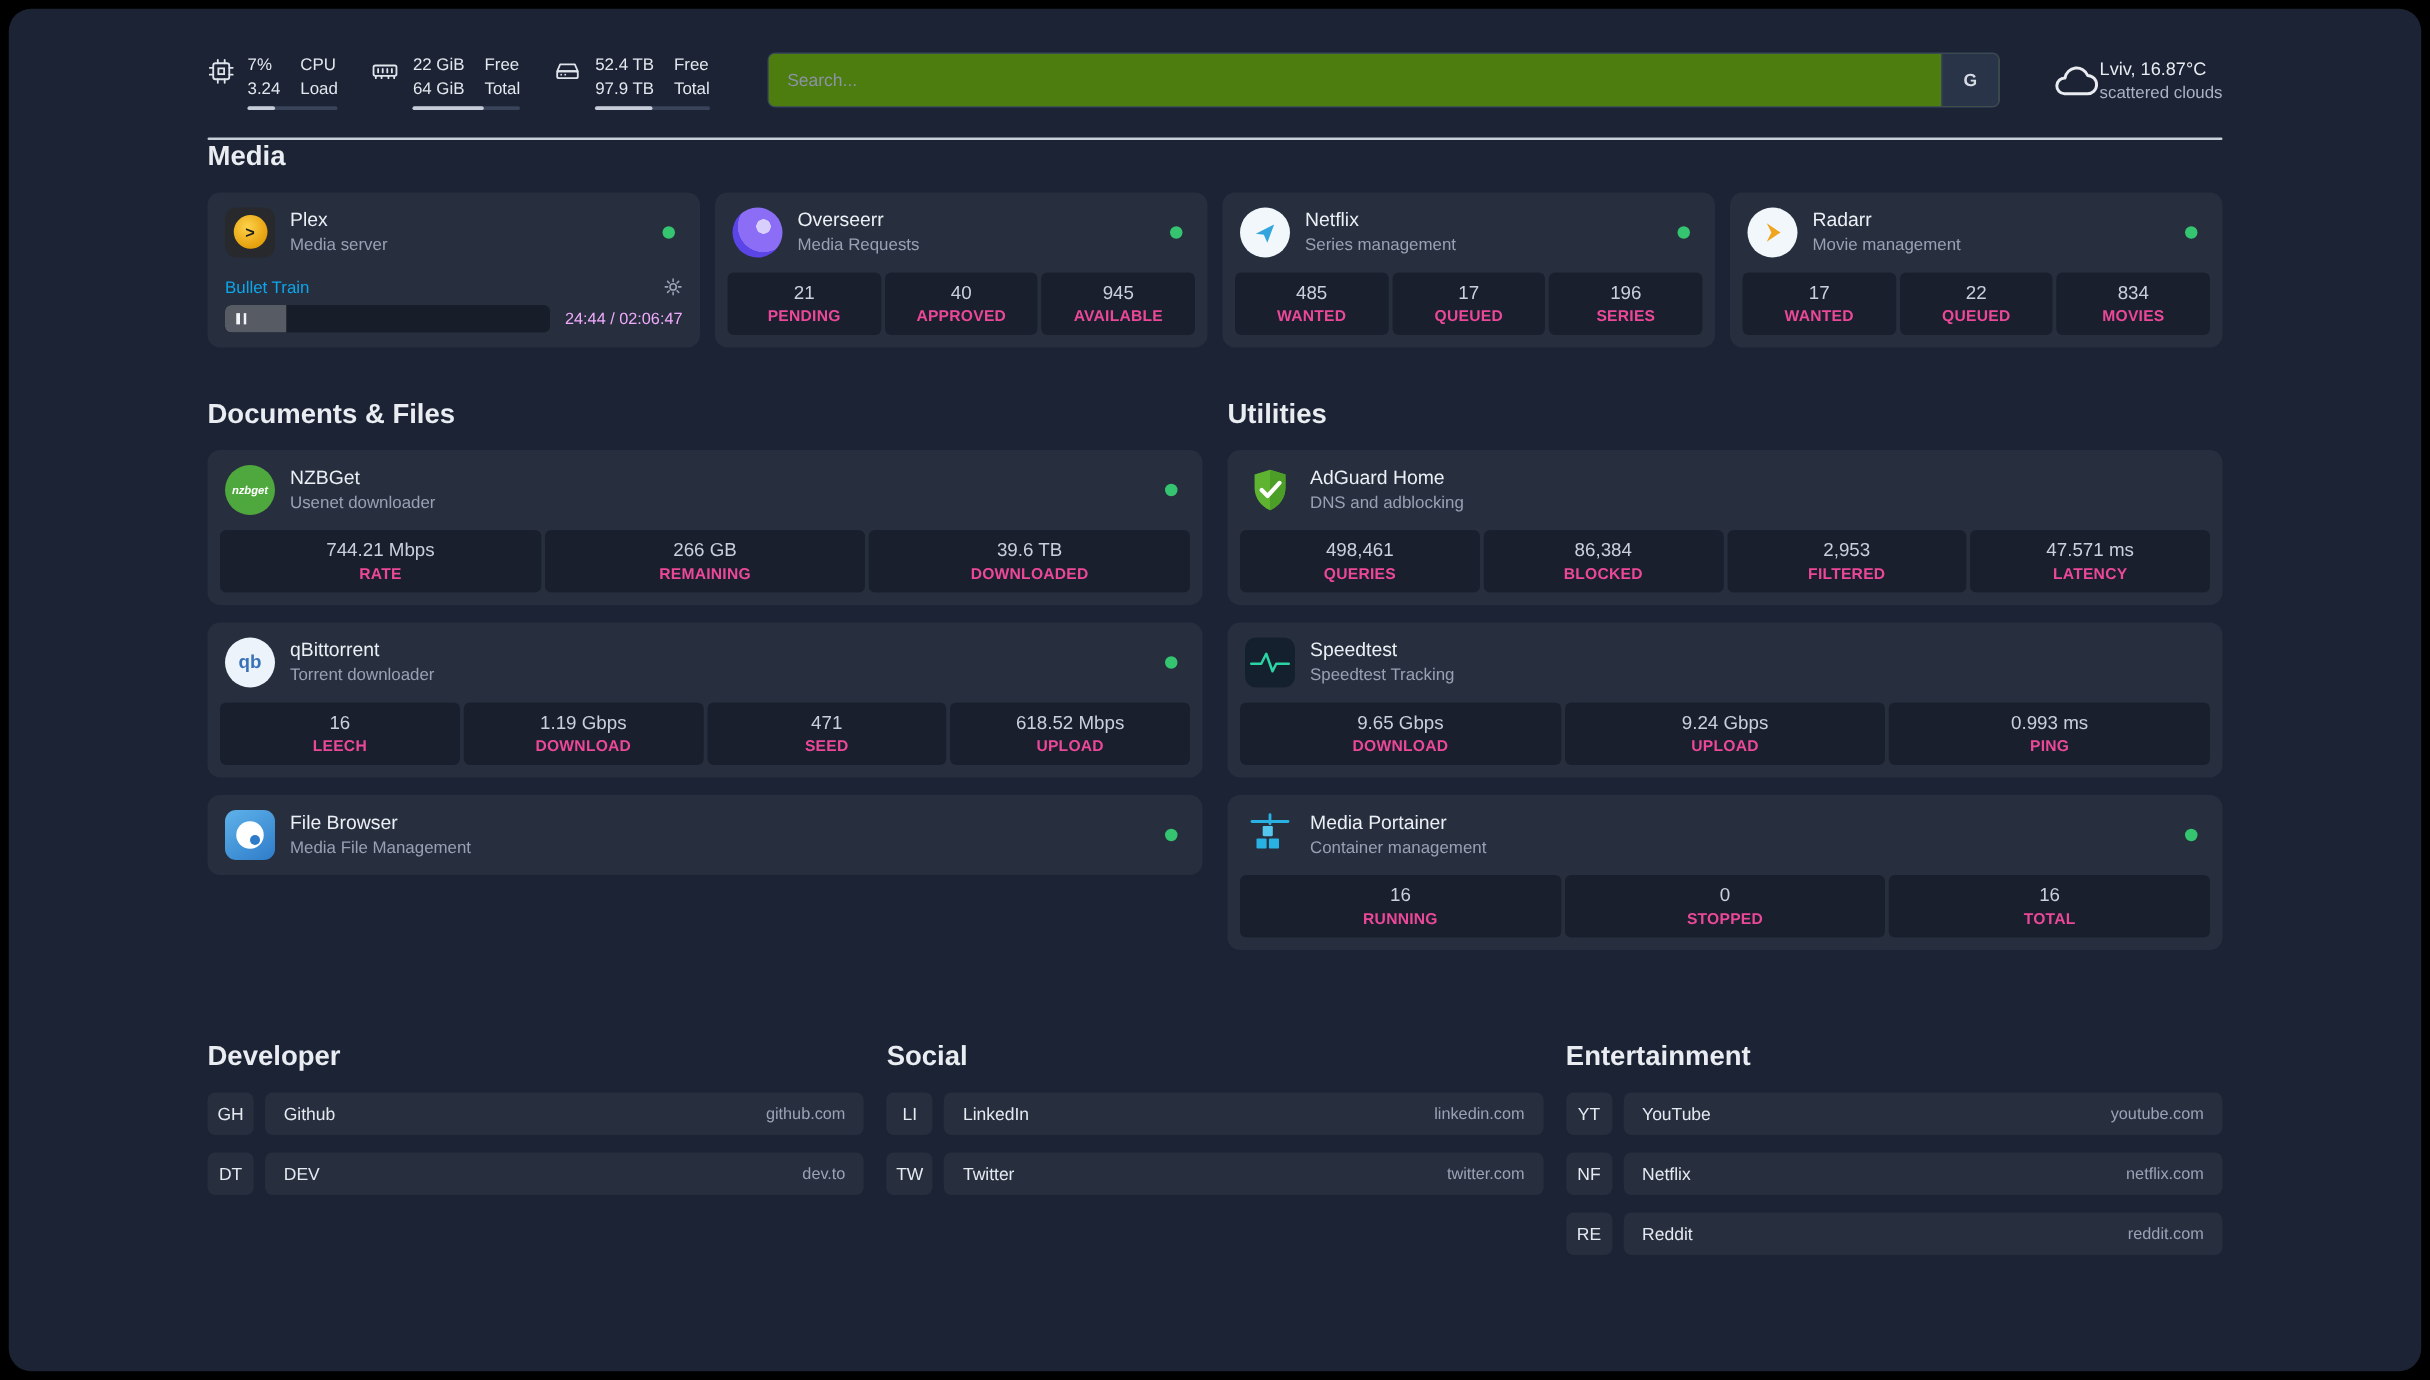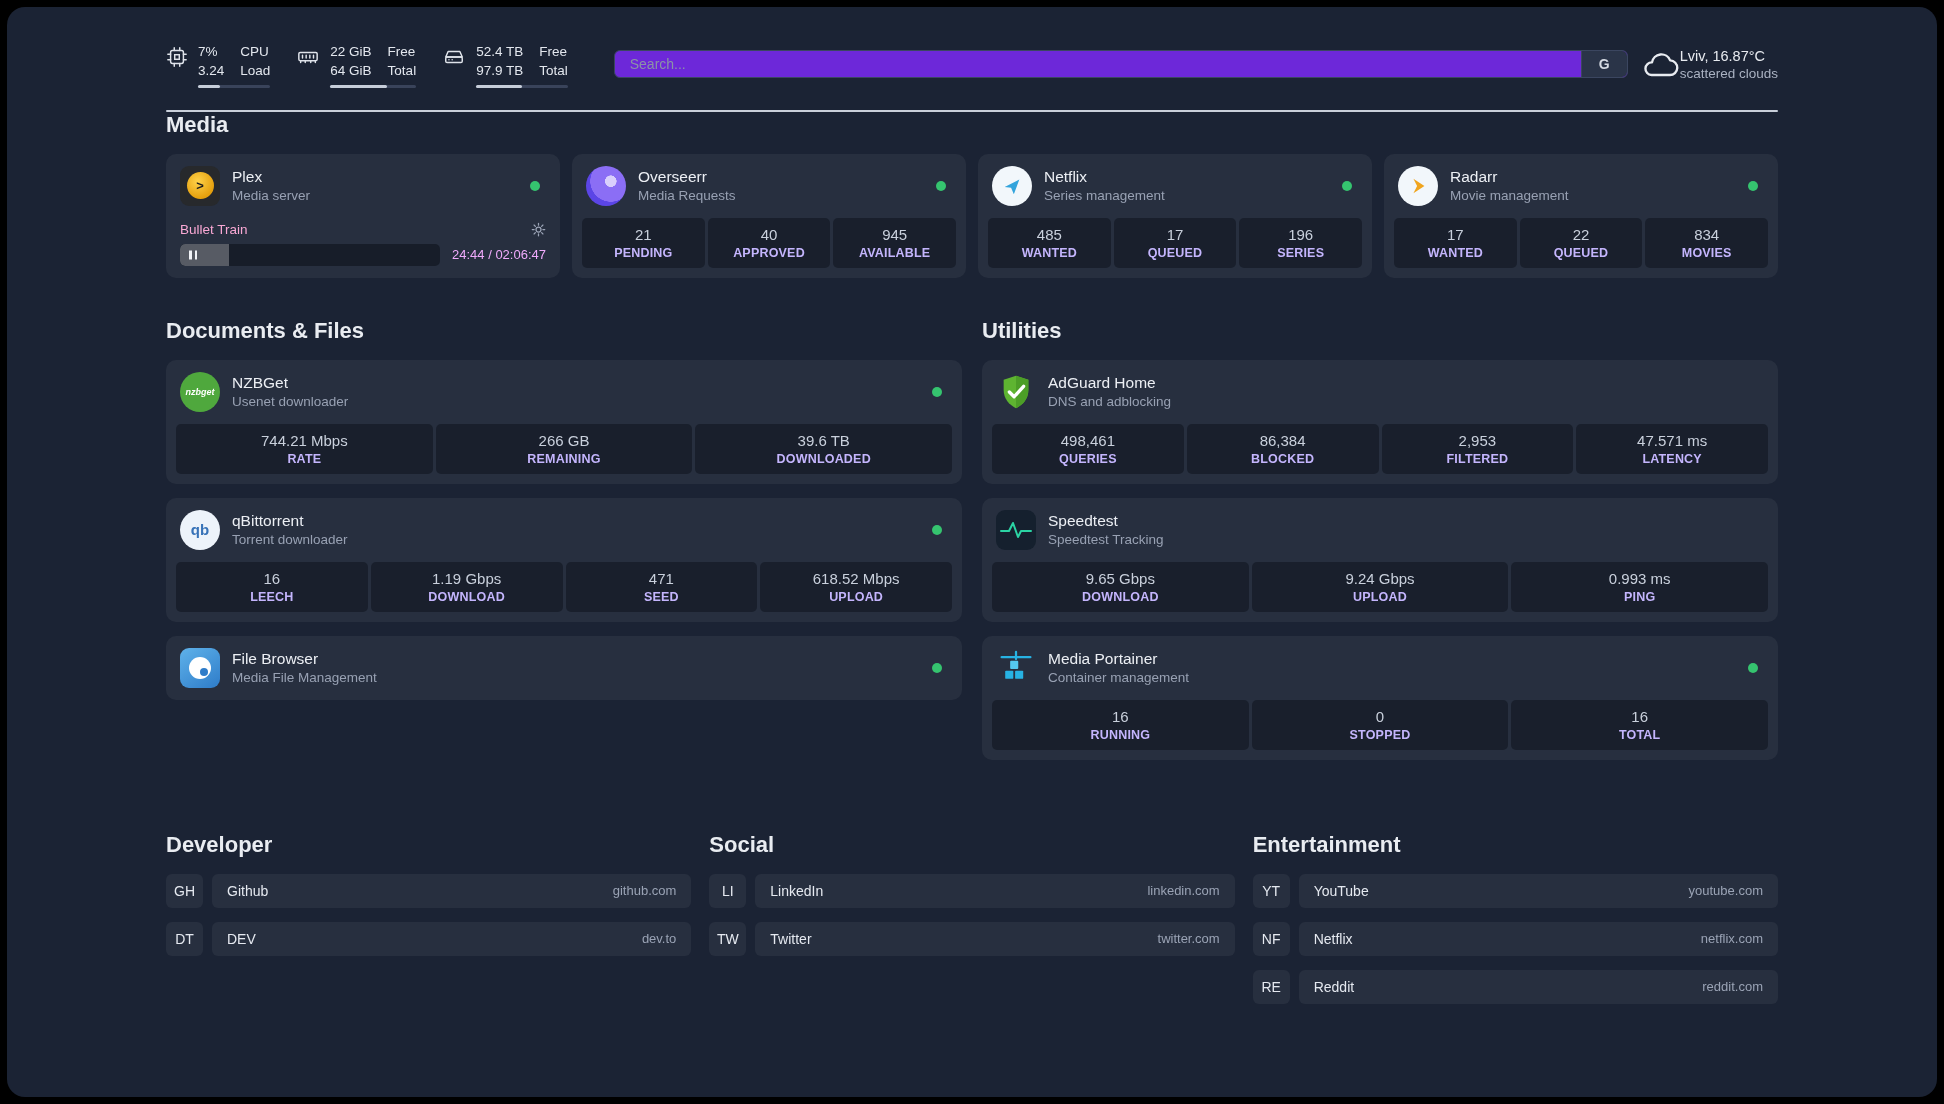--- a/index.html
+++ b/index.html
@@ -11,22 +11,22 @@
 
   
   .topbar { display: flex; align-items: center; }
   .res { display: flex; gap: 10px; margin-right: 26px; align-items: flex-start; padding-top: 2px; }
   .res svg { margin-top: 3px; }
   .res-cols { display: flex; gap: 16px; font-size: 13.5px; line-height: 1.4; color: #e3e7ee; }
   .res-col span { display: block; }
   .res-bar { height: 3px; background: #39435a; border-radius: 2px; margin-top: 4px; }
   .res-fill { height: 100%; background: #c6cdd9; border-radius: 2px; }
 
-  .searchbar { flex: 1; display: flex; align-items: stretch; height: 28px; margin: 0 14px 0 20px;
-    background: #6d28d9; border: 1px solid #3b4660; border-radius: 6px; overflow: hidden; }
+  .searchbar { flex: 1; display: flex; align-items: stretch; height: 44px; margin: 0 42px 0 20px;
+    background: #4d7c0f; border: 1px solid #3b4660; border-radius: 6px; overflow: hidden; }
   .searchbar input { flex: 1; background: transparent; border: 0; outline: none; color: #dfe3ea;
     padding: 0 15px; font-size: 14px; font-family: inherit; }
   .searchbar input::placeholder { color: #8b93a7; }
   .search-provider { width: 46px; display: flex; align-items: center; justify-content: center;
     background: #2a3448; border-left: 1px solid #3b4660; color: #d6dbe4; font-weight: 700;
     font-size: 14px; cursor: pointer; }
 
   .weather { display: flex; align-items: center; }
   .weather-loc { font-size: 14.5px; color: #e8ebf0; }
   .weather-cond { font-size: 13.5px; color: #aab2c2; margin-top: 2px; }
@@ -47,26 +47,26 @@
   .card-head { display: flex; align-items: center; gap: 12px; padding: 2px 4px; }
   .icon { width: 40px; height: 40px; flex: none; display: flex; align-items: center;
     justify-content: center; position: relative; }
   .svc-name { font-size: 15.5px; color: #eceff4; }
   .svc-desc { font-size: 13.5px; color: #98a1b3; margin-top: 2px; }
   .dot { width: 10px; height: 10px; border-radius: 50%; background: var(--status-online, #35c46f);
     margin-left: auto; margin-right: 6px; }
   .stats { display: flex; gap: 3px; margin-top: auto; padding-top: 10px; }
   .stat { flex: 1; background: rgba(9,13,22,0.45); border-radius: 5px; padding: 8px 18px; text-align: center; }
   .stat-value { font-size: 15px; color: #c9d0dc; }
-  .stat-label { font-size: 12.5px; font-weight: 700; color: #c4b5fd; margin-top: 3px; letter-spacing: .2px; }
+  .stat-label { font-size: 12.5px; font-weight: 700; color: #ec4899; margin-top: 3px; letter-spacing: .2px; }
 
   
   .player { margin-top: auto; padding: 4px 4px 2px; }
   .player-top { display: flex; align-items: center; }
-  .track { font-size: 13.5px; color: #f9a8d4; }
+  .track { font-size: 13.5px; color: #0ea5e9; }
   .gear { margin-left: auto; display: flex; cursor: pointer; }
   .player-bottom { display: flex; align-items: center; gap: 12px; margin-top: 7px; }
   .progress { flex: 1; height: 22px; background: rgba(8,12,20,0.5); border-radius: 5px;
     position: relative; overflow: hidden; cursor: pointer; }
   .progress-fill { position: absolute; left: 0; top: 0; bottom: 0; width: 19%;
     background: rgba(255,255,255,0.28); border-radius: 5px 0 0 5px; }
   .pause { position: absolute; left: 9px; top: 50%; transform: translateY(-50%);
     display: flex; gap: 3px; cursor: pointer; }
   .pause i { display: block; width: 2.5px; height: 9px; background: #f2f4f8; }
   .time { font-size: 13px; color: #f0abfc; white-space: nowrap; }

